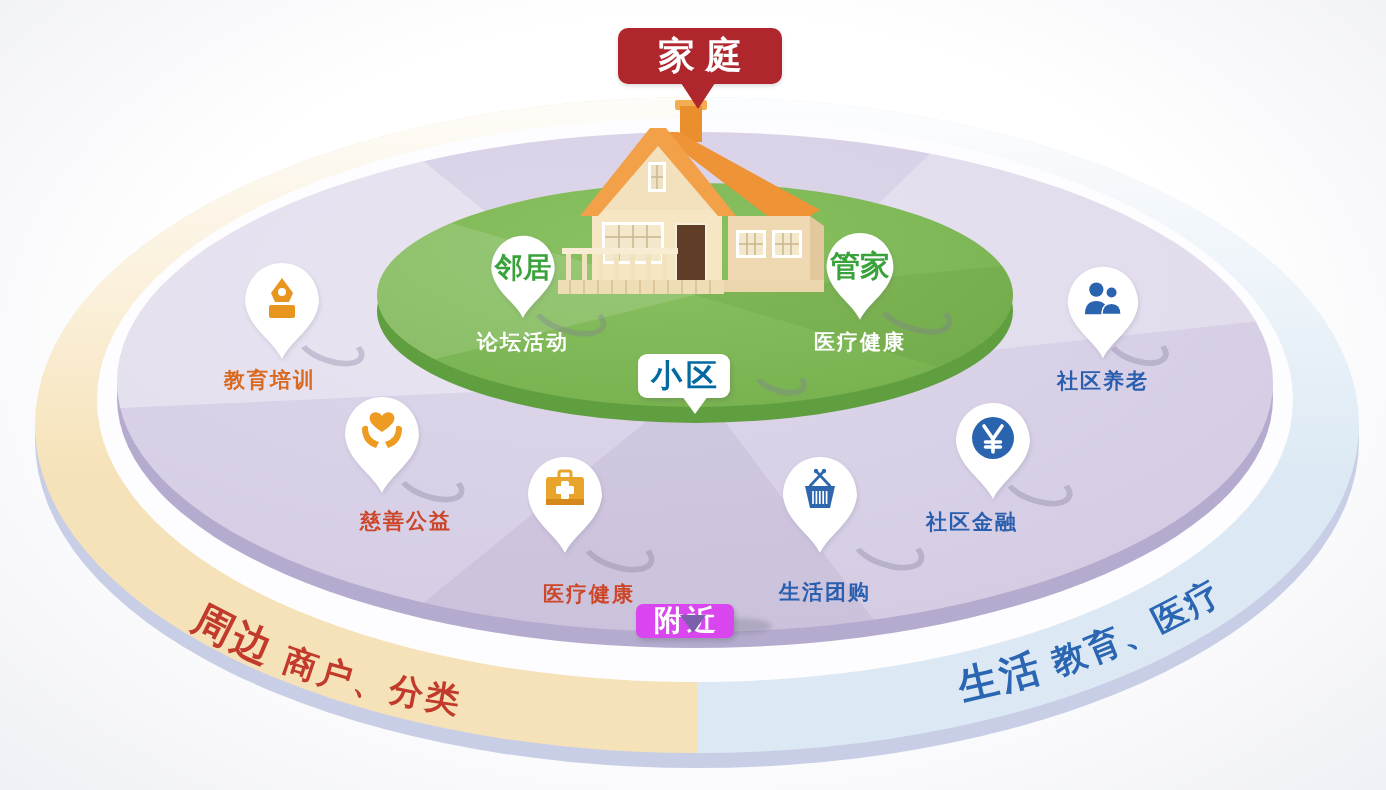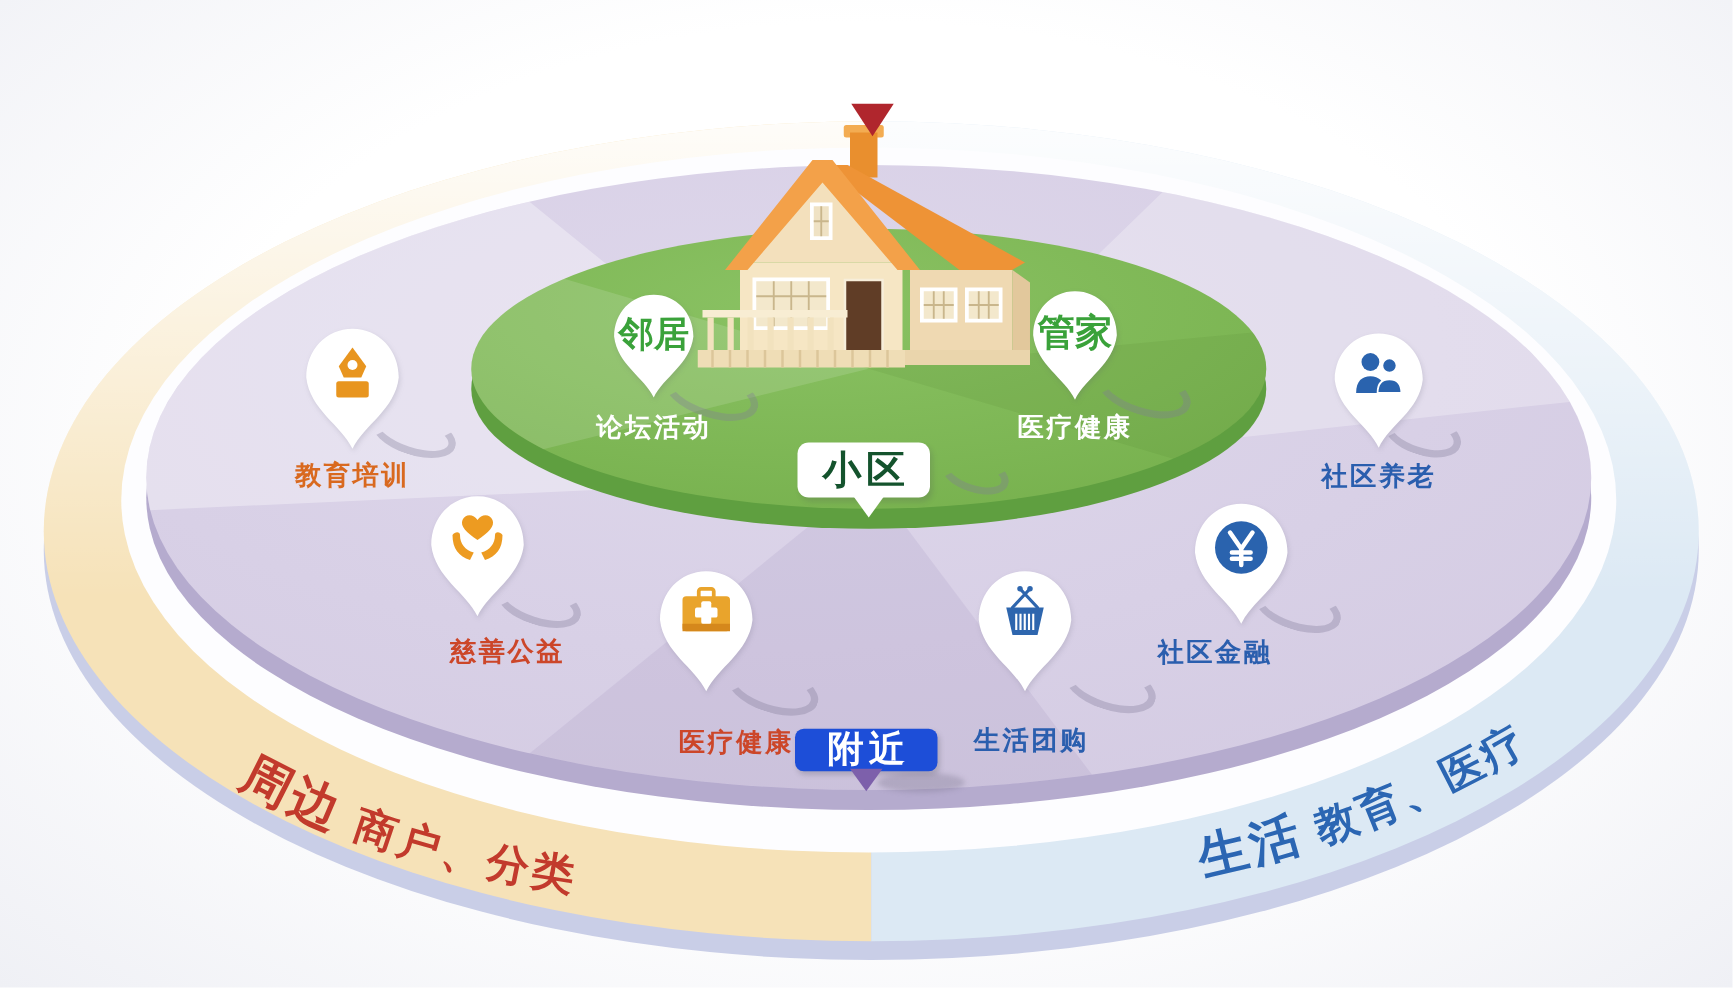--- a/index.html
+++ b/index.html
@@ -12,27 +12,27 @@
   .abs{position:absolute;}
   
   .banner-family{
     left:618px;top:28px;width:164px;height:56px;background:#b0262d;border-radius:10px;
     display:flex;align-items:center;justify-content:center;color:#fff;font-size:37px;
     font-weight:800;letter-spacing:10px;text-indent:10px;box-shadow:0 2px 4px rgba(0,0,0,.15);
   }
   .ptr{width:0;height:0;}
   .ptr-family{left:681px;top:83px;border-left:17px solid transparent;border-right:17px solid transparent;border-top:26px solid #b0262d;}
   .tag-community{
-    left:638px;top:354px;width:106px;height:44px;background:#ffffff;border-radius:9px;
-    display:flex;align-items:center;justify-content:center;color:#14532d;font-size:31px;
+    left:638px;top:354px;width:92px;height:44px;background:#ffffff;border-radius:9px;
+    display:flex;align-items:center;justify-content:center;color:#0369a1;font-size:31px;
     font-weight:800;letter-spacing:4px;text-indent:4px;box-shadow:2px 3px 4px rgba(80,80,90,.18);
   }
   .ptr-community{left:682px;top:396px;border-left:13px solid transparent;border-right:13px solid transparent;border-top:18px solid #ffffff;}
   .tag-nearby{
-    left:636px;top:583px;width:114px;height:34px;background:#1d4ed8;border-radius:7px;
+    left:636px;top:604px;width:98px;height:34px;background:#d946ef;border-radius:7px;
     display:flex;align-items:center;justify-content:center;color:#fff;font-size:29px;
     font-weight:800;letter-spacing:4px;text-indent:4px;box-shadow:2px 3px 4px rgba(80,80,90,.25);
   }
   .ptr-nearby{left:680px;top:615px;border-left:13px solid transparent;border-right:13px solid transparent;border-top:18px solid #7d60ab;}
   
   .caption{color:#ffffff;font-size:21px;font-weight:600;letter-spacing:2px;text-align:center;width:150px;}
   .pin-label{font-size:21px;font-weight:800;letter-spacing:2px;text-align:center;width:140px;}
   .lbl-orange{color:#cc4629;text-align:right;}
   .lbl-edu{color:#d9691f;}
   .lbl-blue{color:#2a5eae;text-align:center;}
@@ -156,20 +156,21 @@
         <rect x="88" y="156" width="5" height="26" fill="#f2e2be"></rect>
       <rect x="104" y="156" width="5" height="26" fill="#f2e2be"></rect>
     </g>
     <g>
       <rect x="0" y="182" width="166" height="14" fill="#efddb6"></rect>
       <path d="M12,182 V196 M26,182 V196 M40,182 V196 M54,182 V196 M68,182 V196 M82,182 V196 M96,182 V196 M110,182 V196 M124,182 V196 M138,182 V196 M152,182 V196" stroke="#dcc69a" stroke-width="2" fill="none"></path>
       <rect x="166" y="182" width="100" height="12" fill="#ead5ac"></rect>
     </g>
   </svg>
 
+  <div class="abs banner-family">家庭</div>
   <div class="abs ptr ptr-family"></div>
 
   <svg class="abs map-pin" style="left:487px;top:230px" width="72" height="92" viewBox="0 0 84 104">
     <path d="M42,101 C33,82 8,70 5,44 C5,22 21,5 42,5 C63,5 79,22 79,44 C76,70 51,82 42,101 Z" fill="#ffffff"></path>
     <text x="42" y="53" text-anchor="middle" font-size="33" font-weight="800" fill="#3aa23a">邻居</text>
   </svg>
   <svg class="abs map-pin" style="left:822px;top:228px" width="76" height="95" viewBox="0 0 84 104">
     <path d="M42,101 C33,82 8,70 5,44 C5,22 21,5 42,5 C63,5 79,22 79,44 C76,70 51,82 42,101 Z" fill="#ffffff"></path>
     <text x="42" y="53" text-anchor="middle" font-size="33" font-weight="800" fill="#3aa23a">管家</text>
   </svg>
@@ -232,20 +233,20 @@
   <svg class="abs map-pin" style="left:1063px;top:262px" width="80" height="99" viewBox="0 0 84 104">
     <path d="M42,101 C33,82 8,70 5,44 C5,22 21,5 42,5 C63,5 79,22 79,44 C76,70 51,82 42,101 Z" fill="#ffffff"></path>
     <g transform="translate(20,17)">
       <circle cx="15" cy="12" r="7.5" fill="#2a63ae"></circle>
       <path d="M3,38 C3,28 8,24 15,24 C22,24 27,28 27,38 Z" fill="#2a63ae"></path>
       <circle cx="31" cy="15" r="6" fill="#2a63ae" stroke="#ffffff" stroke-width="1.5"></circle>
       <path d="M21,38 C21,30 25,26.5 31,26.5 C37,26.5 41,30 41,38 Z" fill="#2a63ae" stroke="#ffffff" stroke-width="1.5"></path>
     </g>
   </svg>
 
-  <div class="abs pin-label lbl-edu" style="left:212px;top:366px">教育培训</div>
+  <div class="abs pin-label lbl-edu" style="left:200px;top:366px">教育培训</div>
   <div class="abs pin-label lbl-orange" style="left:312px;top:507px">慈善公益</div>
   <div class="abs pin-label lbl-orange" style="left:495px;top:580px">医疗健康</div>
   <div class="abs pin-label lbl-blue" style="left:755px;top:578px">生活团购</div>
   <div class="abs pin-label lbl-blue" style="left:902px;top:508px">社区金融</div>
   <div class="abs pin-label lbl-blue" style="left:1033px;top:367px">社区养老</div>
 
 </div>
 
 </body></html>

